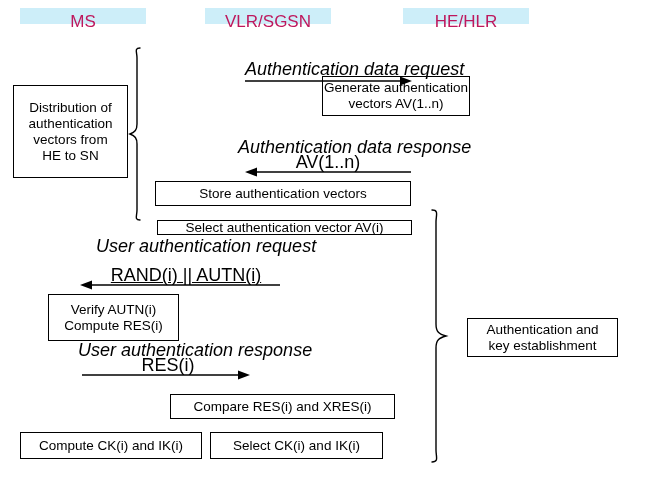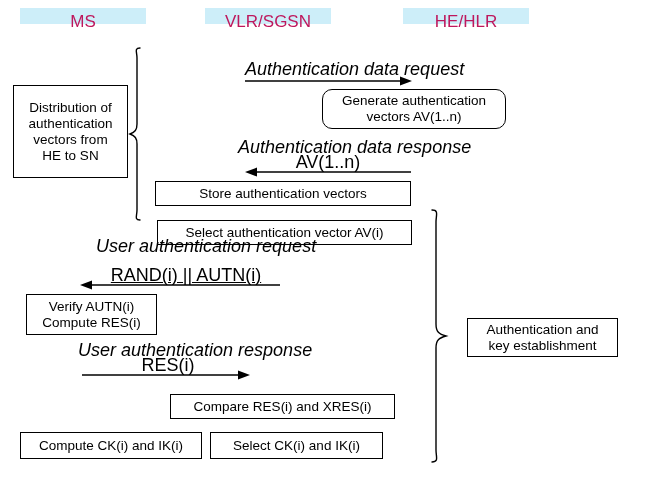--- a/index.html
+++ b/index.html
@@ -85,34 +85,34 @@
     <path d="M 6 4 C 13 4, 10 9, 10 16 L 10 118 C 10 126, 13 128, 20 130 C 13 132, 10 134, 10 142 L 10 244 C 10 251, 13 256, 6 256" fill="none" stroke="#000000" stroke-width="1.4" stroke-linecap="round"></path>
   </svg>
 
   <div class="box" style="left:13px; top:85px; width:115px; height:93px;">
     <span class="ln">Distribution of</span>
     <span class="ln">authentication</span>
     <span class="ln">vectors from</span>
     <span class="ln">HE to SN</span>
   </div>
 
-  <div class="box" style="left:322px; top:89px; width:184px; height:40px;border-radius:10px;">
+  <div class="box" style="left:322px; top:76px; width:148px; height:40px;">
     <span class="ln">Generate authentication</span>
     <span class="ln">vectors AV(1..n)</span>
   </div>
 
   <div class="box" style="left:155px; top:181px; width:256px; height:25px;">
     <span class="ln">Store authentication vectors</span>
   </div>
 
-  <div class="box" style="left:157px; top:220px; width:255px; height:25px;">
+  <div class="box" style="left:157px; top:220px; width:255px; height:15px;">
     <span class="ln">Select authentication vector AV(i)</span>
   </div>
 
-  <div class="box" style="left:26px; top:294px; width:131px; height:41px;align-items:center;">
+  <div class="box" style="left:48px; top:294px; width:131px; height:47px;align-items:center;">
     <span class="ln">Verify AUTN(i)</span>
     <span class="ln">Compute RES(i)</span>
   </div>
 
   <div class="box" style="left:467px; top:318px; width:151px; height:39px;">
     <span class="ln">Authentication and</span>
     <span class="ln">key establishment</span>
   </div>
 
   <div class="box" style="left:170px; top:394px; width:225px; height:25px;">

